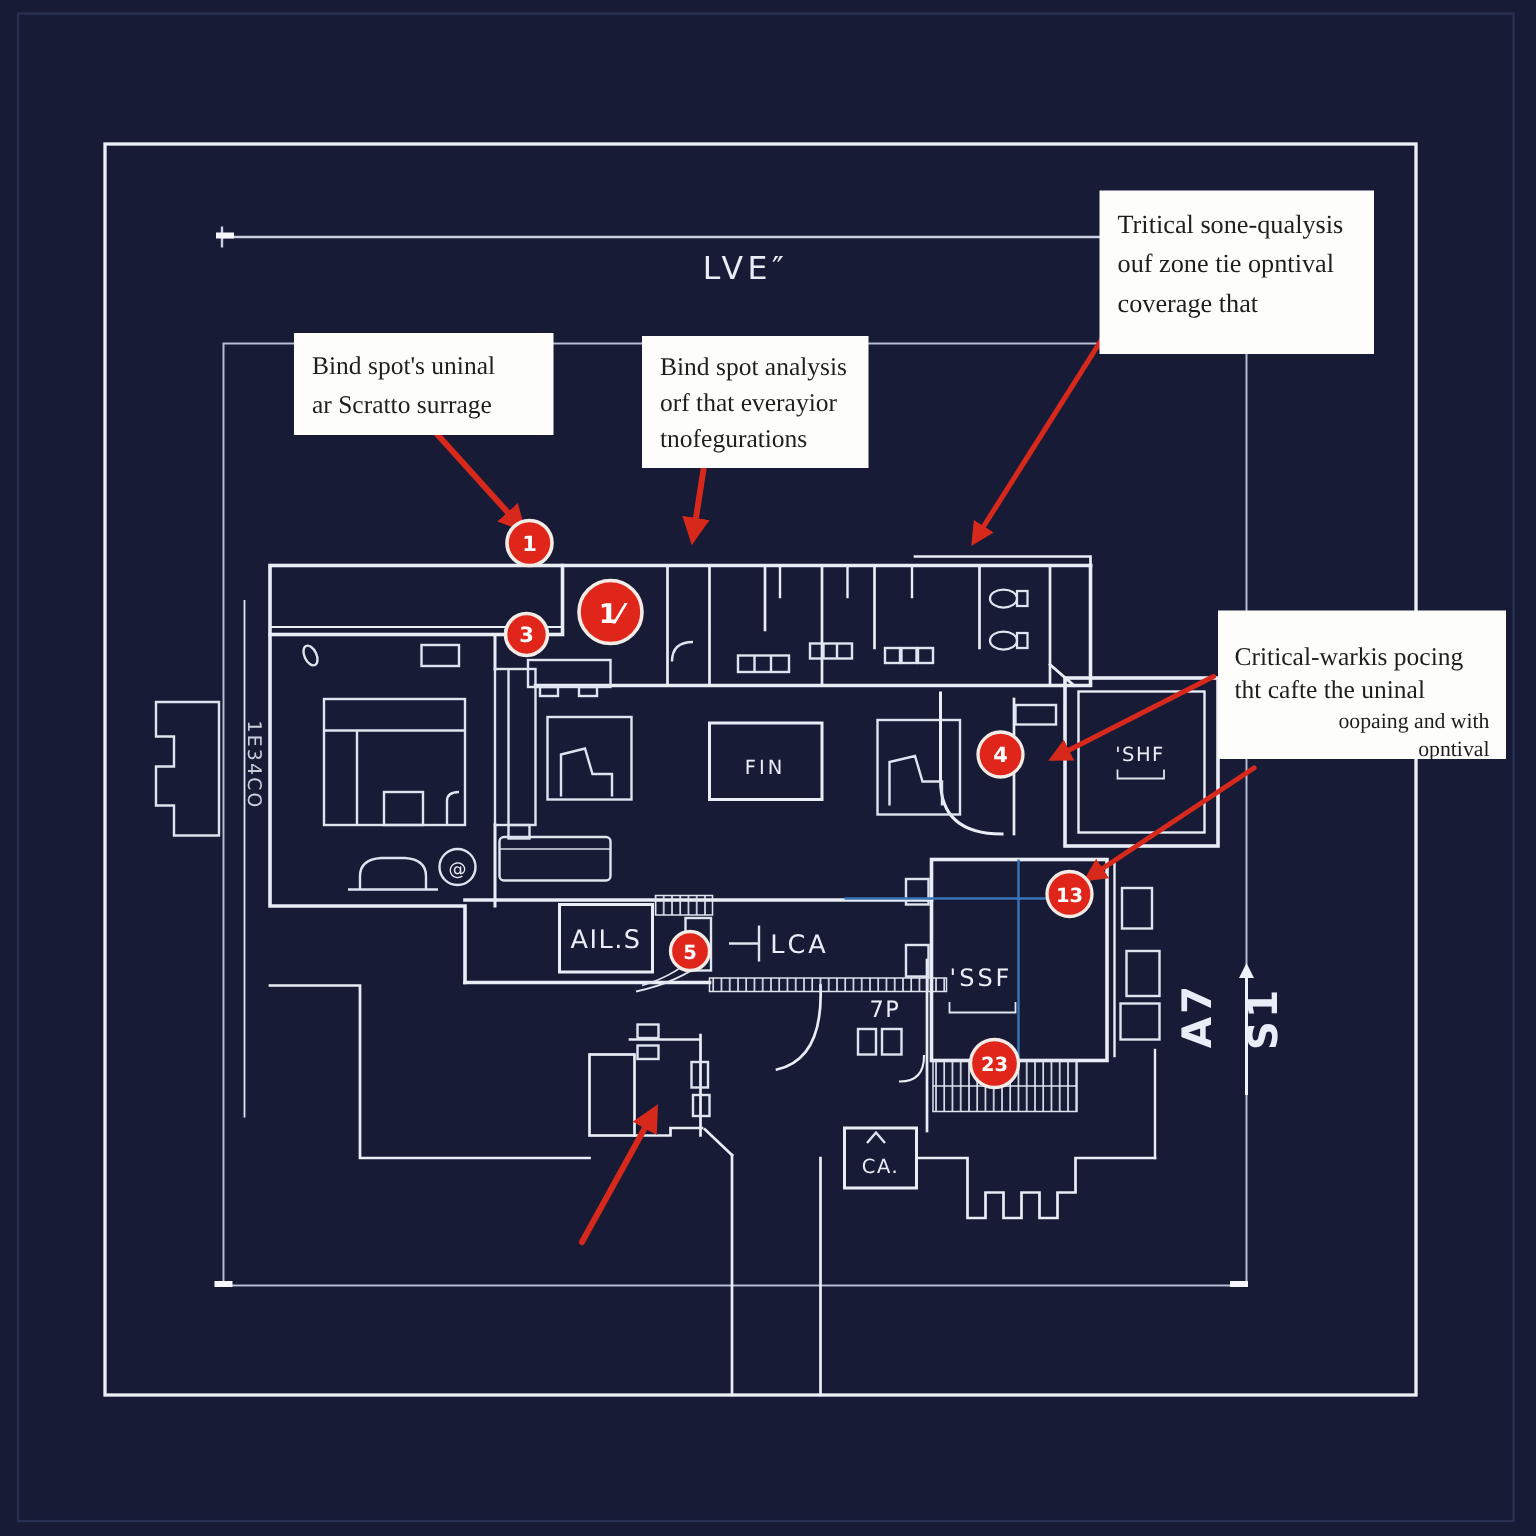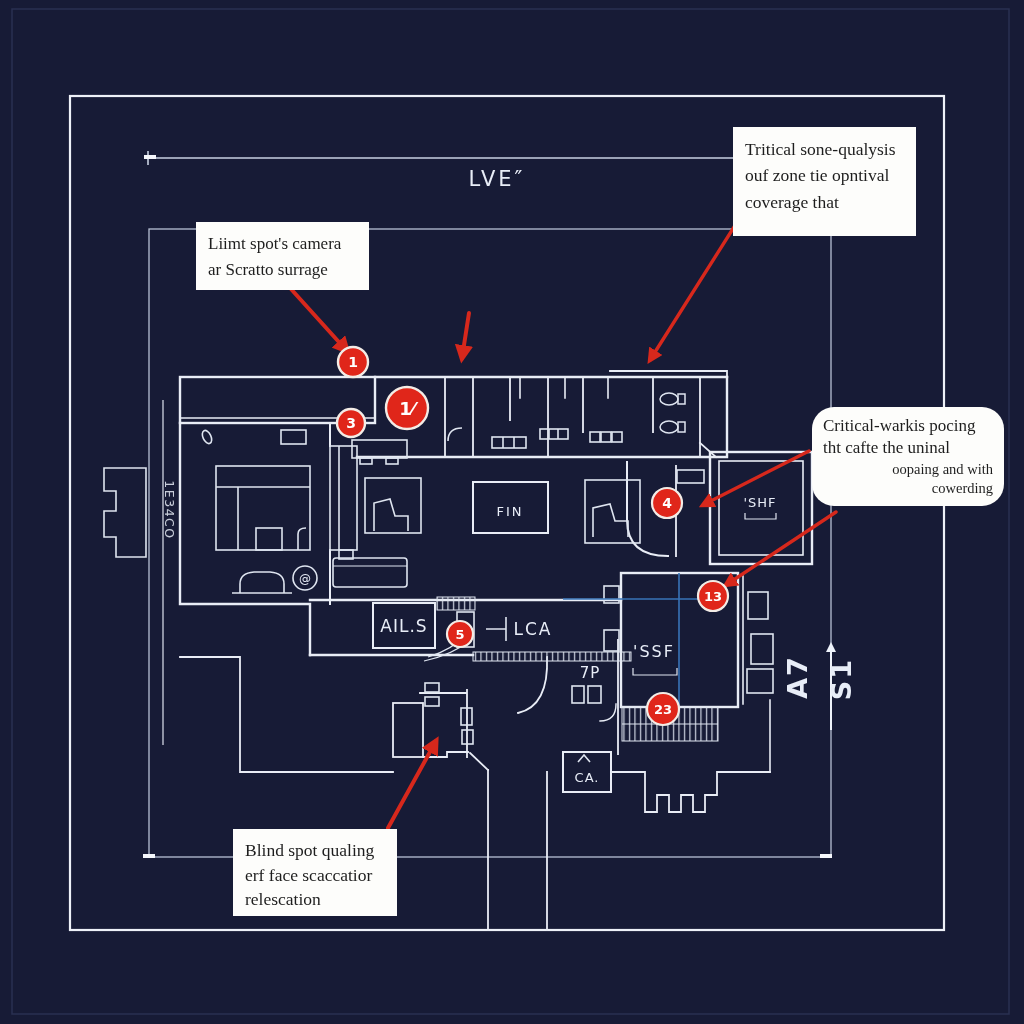--- a/index.html
+++ b/index.html
@@ -5,21 +5,21 @@
   html,body{margin:0;padding:0;background:#0e1226;}
   #stage{position:relative;width:1024px;height:1024px;background:#171b36;overflow:hidden;
          font-family:"Liberation Sans",sans-serif;}
   svg{position:absolute;left:0;top:0;}
   .ann{position:absolute;background:#fdfdfb;color:#1e1e1e;box-sizing:border-box;
        font-family:"Liberation Serif",serif;padding:9px 12px;overflow:hidden;}
   .ann .ln{white-space:nowrap;}
   #ann-top-right{left:733px;top:107px;width:183px;height:109px;font-size:17.5px;line-height:1.5;margin-top:20px;}
   #ann-left{left:196px;top:222px;width:173px;height:68px;font-size:17px;line-height:1.55;}
   #ann-middle{left:428px;top:224px;width:151px;height:88px;font-size:17px;line-height:1.42;}
-  #ann-right{left:812px;top:407px;width:192px;height:99px;font-size:17px;line-height:1.32;padding:8px 11px;border-radius:22px;}
+  #ann-right{left:812px;top:407px;width:192px;height:99px;font-size:17px;line-height:1.32;padding:20px 11px;}
   #ann-right .sm{font-size:14.5px;text-align:right;}
   #ann-bottom{left:233px;top:829px;width:164px;height:87px;font-size:17.5px;line-height:1.4;}
   .lbl{fill:#e8edf7;font-family:"DejaVu Sans",sans-serif;}
   .mknum{fill:#ffffff;font-family:"DejaVu Sans",sans-serif;font-weight:bold;}
 </style>
 </head>
 <body>
 
 <div id="stage">
 <svg width="1024" height="1024" viewBox="0 0 1024 1024">
@@ -241,30 +241,30 @@
   </g>
 </svg>
 
   <div class="ann" id="ann-top-right">
     <div class="ln">Tritical sone-qualysis</div>
     <div class="ln">ouf zone tie opntival</div>
     <div class="ln">coverage that</div>
   </div>
 
   <div class="ann" id="ann-left">
-    <div class="ln">Liimt spot's camera</div>
+    <div class="ln">Bind spot's uninal</div>
     <div class="ln">ar Scratto surrage</div>
   </div>
 
+  <div class="ann" id="ann-middle">
+    <div class="ln">Bind spot analysis</div>
+    <div class="ln">orf that everayior</div>
+    <div class="ln">tnofegurations</div>
+  </div>
 
   <div class="ann" id="ann-right">
     <div class="ln">Critical-warkis pocing</div>
     <div class="ln">tht cafte the uninal</div>
     <div class="ln sm">oopaing and with</div>
-    <div class="ln sm">cowerding</div>
-  </div>
-
-  <div class="ann" id="ann-bottom">
-    <div class="ln">Blind spot qualing</div>
-    <div class="ln">erf face scaccatior</div>
-    <div class="ln">relescation</div>
-  </div>
+    <div class="ln sm">opntival</div>
+  </div>
+
 </div>
 
 </body></html>

